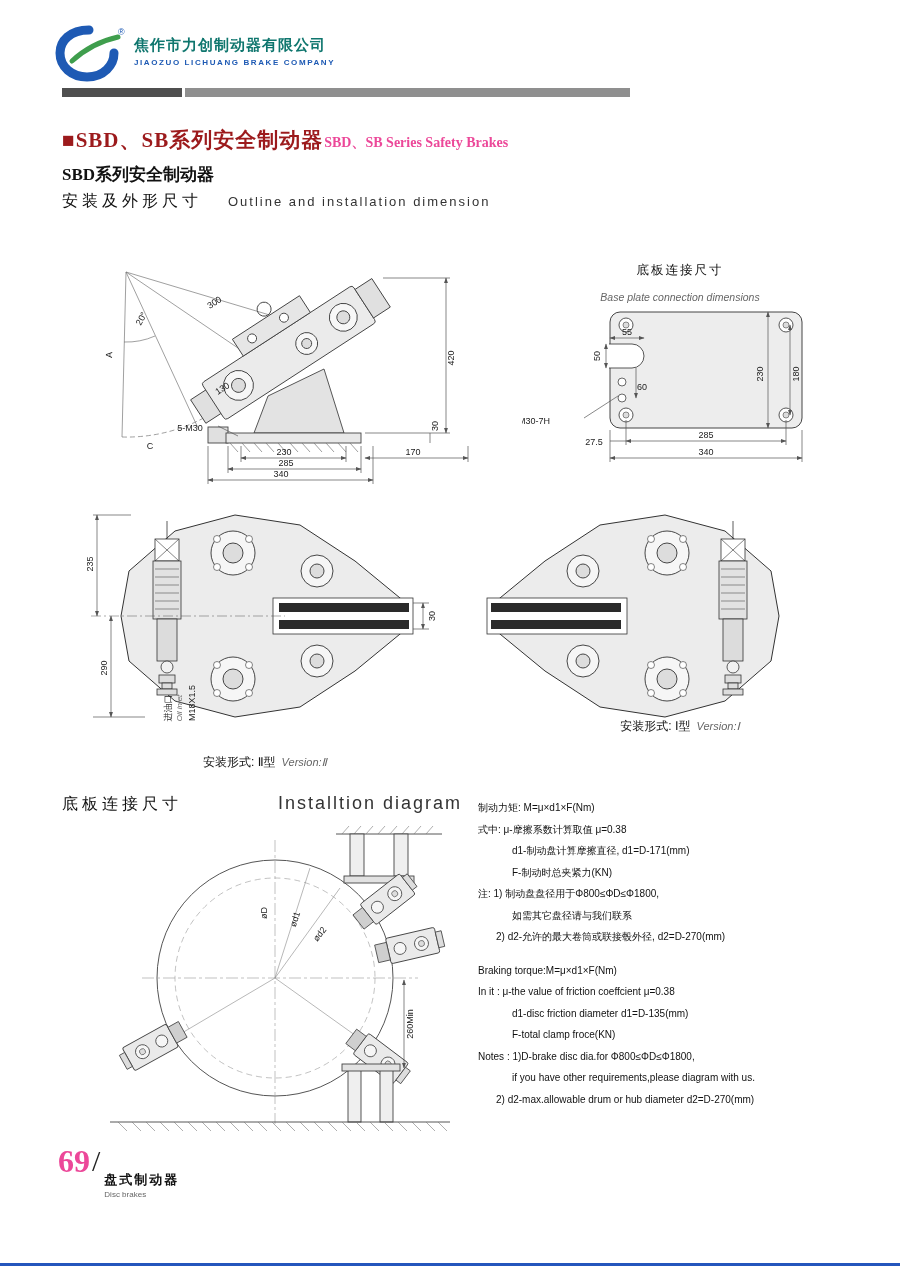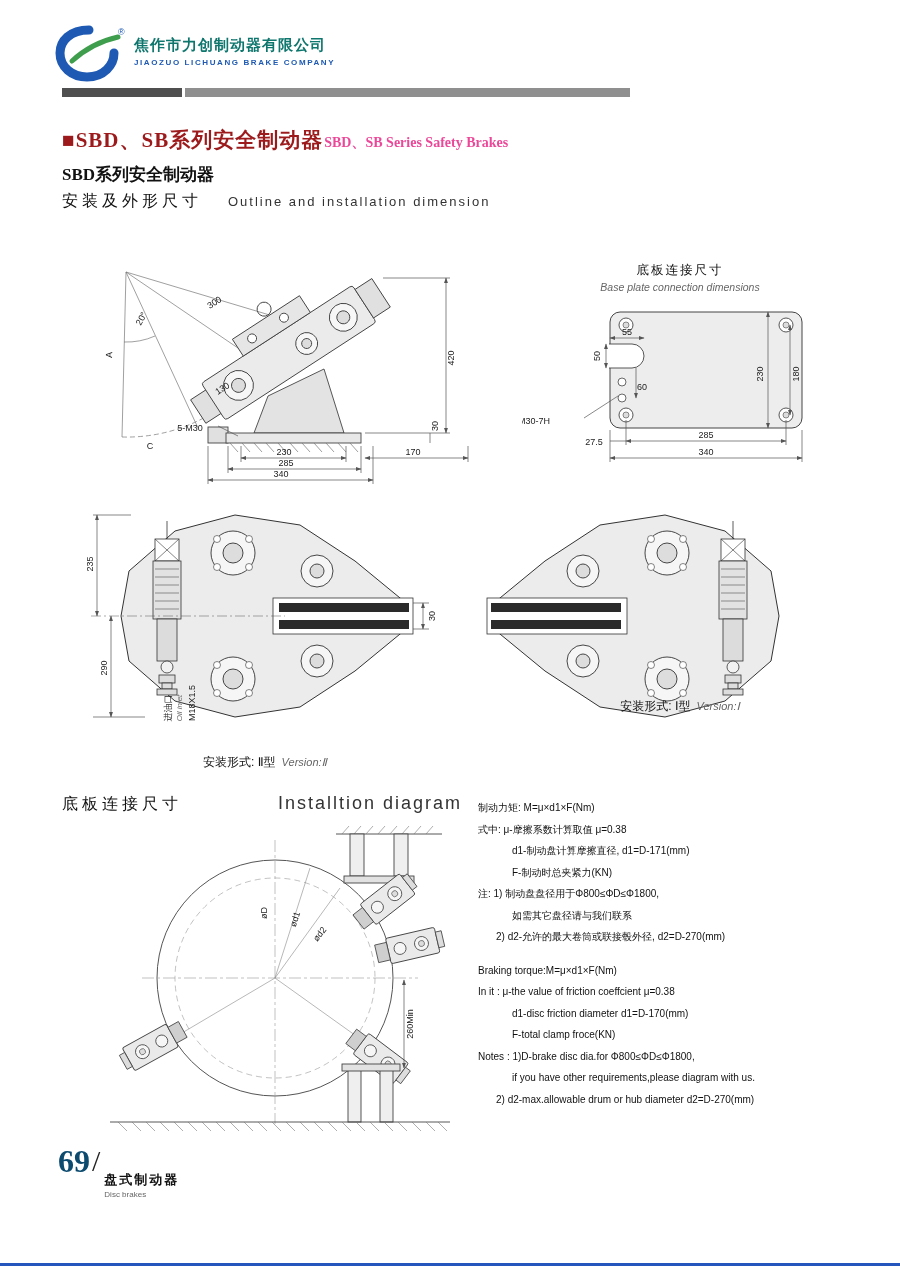--- a/index.html
+++ b/index.html
@@ -24,36 +24,36 @@
   .sec-cn { font-size:16px; color:#111; letter-spacing:4px; }
   .sec-en { font-size:13px; color:#333; letter-spacing:2px; }
 
   
   svg text { font-family:"Liberation Sans", sans-serif; }
   .dim { font-size:9px; fill:#222; text-anchor:middle; }
   .oil-en { font-style:italic; fill:#666; font-size:8px; }
 
   .bp-title { left:552px; top:262px; width:256px; text-align:center; }
   .bp-title .cn { font-size:12.5px; color:#111; letter-spacing:2px; }
-  .bp-title .en { font-size:10.5px; color:#666; font-style:italic; margin-top:2px; }
+  .bp-title .en { font-size:10.5px; color:#666; font-style:italic; margin-top:12px; }
 
   .caption { width:230px; text-align:center; white-space:nowrap; }
   .caption .cn { font-size:12px; color:#111; }
   .caption .en { font-size:11px; color:#666; font-style:italic; margin-left:6px; }
 
   
   .formulas { left:478px; top:797px; width:415px; }
   .fline { font-size:10px; line-height:21.5px; color:#111; white-space:nowrap; }
   .ind1 { padding-left:18px; }
   .ind2 { padding-left:34px; }
   .fgap { height:12px; }
 
   
   .footer { left:58px; top:1146px; display:flex; align-items:flex-start; }
-  .page-num { font-family:"Liberation Serif", serif; font-size:32px; font-weight:bold; color:#0c4a6e; line-height:30px; }
+  .page-num { font-family:"Liberation Serif", serif; font-size:32px; font-weight:bold; color:#ec4899; line-height:30px; }
   .page-slash { font-family:"Liberation Serif", serif; font-size:30px; color:#222; margin:0 4px 0 2px; line-height:30px; }
   .footer-labels { padding-top:5px;margin-top:20px; }
   .footer-cn { font-size:13px; font-weight:bold; color:#111; letter-spacing:2px; }
   .footer-en { font-size:8px; color:#666; margin-top:1px; }
   .bottom-rule { left:0; right:0; bottom:7px; height:3px; background:#2456bd; }
 </style>
 </head>
 <body>
 
 <div class="page">
@@ -267,21 +267,21 @@
     <text class="dim" transform="rotate(-90 22 172)" x="22" y="172">290</text>
     <text class="dim" transform="rotate(-90 350 120)" x="350" y="120">30</text>
     <text class="dim" transform="rotate(-90 86 212)" x="86" y="212">进油口</text>
     <text class="dim oil-en" transform="rotate(-90 97 212)" x="97" y="212">Oil inlet</text>
     <text class="dim" transform="rotate(-90 110 207)" x="110" y="207">M18X1.5</text>
   </svg>
 
   <div class="abs caption" style="left:150px;top:752px">
     <span class="cn">安装形式: Ⅱ型</span><span class="en">Version:Ⅱ</span>
   </div>
-  <div class="abs caption" style="left:565px;top:696px">
+  <div class="abs caption" style="left:565px;top:716px">
     <span class="cn">安装形式: Ⅰ型</span><span class="en">Version:Ⅰ</span>
   </div>
 
   <div class="abs sec-row" style="left:62px;top:793px">
     <span class="sec-cn">底板连接尺寸</span>
     <span class="sec-en" style="font-size:18px;margin-left:70px">Installtion diagram</span>
   </div>
 
   <svg class="abs" style="left:50px;top:818px" width="430" height="345" viewBox="0 0 430 345">
     <defs>
@@ -348,21 +348,21 @@
     <div class="fline">制动力矩: M=μ×d1×F(Nm)</div>
     <div class="fline">式中: μ-摩擦系数计算取值 μ=0.38</div>
     <div class="fline ind2">d1-制动盘计算摩擦直径, d1=D-171(mm)</div>
     <div class="fline ind2">F-制动时总夹紧力(KN)</div>
     <div class="fline">注: 1) 制动盘盘径用于Φ800≤ΦD≤Φ1800,</div>
     <div class="fline ind2">如需其它盘径请与我们联系</div>
     <div class="fline ind1">2) d2-允许的最大卷筒或联接毂外径, d2=D-270(mm)</div>
     <div class="fgap"></div>
     <div class="fline">Braking torque:M=μ×d1×F(Nm)</div>
     <div class="fline">In it : μ-the value of friction coeffcient μ=0.38</div>
-    <div class="fline ind2">d1-disc friction diameter d1=D-170(mm)</div>
+    <div class="fline ind2">d1-disc friction diameter d1=D-135(mm)</div>
     <div class="fline ind2">F-total clamp froce(KN)</div>
     <div class="fline">Notes : 1)D-brake disc dia.for Φ800≤ΦD≤Φ1800,</div>
     <div class="fline ind2">if you have other requirements,please diagram with us.</div>
     <div class="fline ind1">2) d2-max.allowable drum or hub diameter d2=D-270(mm)</div>
   </div>
 
   <div class="abs footer">
     <span class="page-num">69</span>
     <span class="page-slash">/</span>
     <span class="footer-labels">

